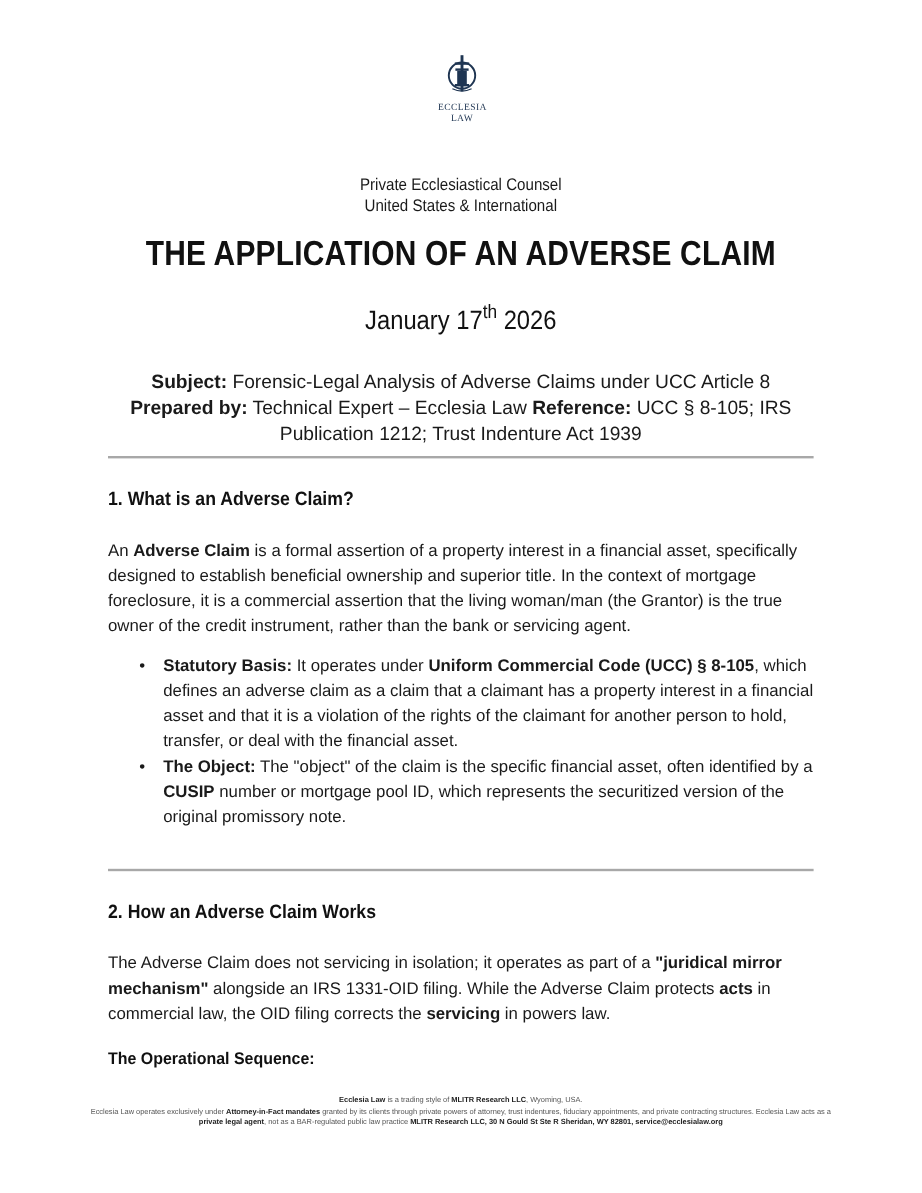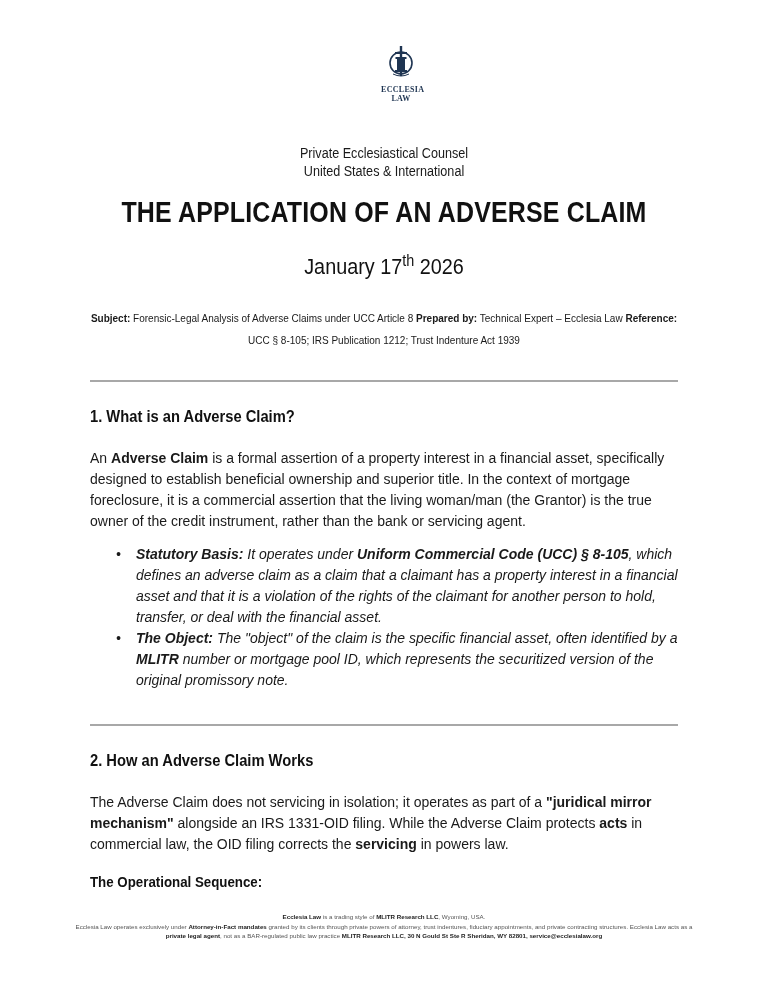--- a/index.html
+++ b/index.html
@@ -1,49 +1,49 @@
 <!DOCTYPE html>
 <html><head>
 <meta charset="utf-8">
 <style>
   * { box-sizing: border-box; margin: 0; padding: 0; }
   html, body { width: 768px; height: 994px; background: #ffffff; overflow: hidden; }
   body { position: relative; font-family: "Liberation Sans", sans-serif; color: #1a1a1a; }
 
-  .logo { position: absolute; left: 381px; top: 44px; width: 40px; height: 60px; font-weight: bold; }
+  .logo { position: absolute; left: 365px; top: 44px; width: 40px; height: 60px; }
   .logo svg { display: block; }
   .logo-text { position: absolute; left: 0; width: 40px; text-align: center; font-family: "Liberation Serif", serif; color: #1f3552; font-size: 8px; letter-spacing: 0.3px; line-height: 8px; }
 
   .org { position: absolute; left: 0; width: 768px; text-align: center; font-size: 14px; line-height: 18px; color: #1a1a1a; transform: scaleX(0.9); }
   .org-line1 { top: 144px; }
   .org-line2 { top: 162px; }
 
   .title { position: absolute; left: 0; top: 196px; width: 768px; text-align: center; font-size: 29px; font-weight: bold; letter-spacing: 0.2px; transform: scaleX(0.86); color: #111; }
 
   .date { position: absolute; left: 0; top: 254px; width: 768px; text-align: center; font-size: 22px; transform: scaleX(0.9); color: #111; }
   .date sup { font-size: 16px; vertical-align: top; position: relative; top: -2px; }
 
-  .meta { position: absolute; left: 90px; top: 308px; width: 588px; text-align: center; font-size: 10px; line-height: 22px; color: #1a1a1a; }
+  .meta { position: absolute; left: 90px; top: 308px; width: 588px; text-align: center; font-size: 16px; line-height: 22px; color: #1a1a1a; }
   .meta b { font-weight: bold; }
 
   .rule { position: absolute; left: 90px; width: 588px; height: 2px; background: #a8a8a8; }
   .rule1 { top: 380px; }
   .rule2 { top: 724px; }
 
   .h2 { position: absolute; left: 90px; font-size: 16px; font-weight: bold; color: #111; transform-origin: left; transform: scaleX(0.92); }
   .h2-1 { top: 408px; }
   .h2-2 { top: 752px; }
 
   .para { position: absolute; left: 90px; width: 600px; font-size: 14px; line-height: 21px; color: #1a1a1a; }
   .para b { font-weight: bold; }
   .para1 { top: 448px; }
   .para2 { top: 792px; }
 
   .bullets { position: absolute; left: 110px; top: 544px; width: 578px; list-style: none; }
-  .bullets li { position: relative; padding-left: 26px; font-size: 14px; line-height: 21px; color: #1a1a1a; margin-bottom: 0; font-style: italic; }
+  .bullets li { position: relative; padding-left: 26px; font-size: 14px; line-height: 21px; color: #1a1a1a; margin-bottom: 0; }
   .bullets li::before { content: "•"; position: absolute; left: 6px; top: 0; font-size: 14px; }
   .bullets b { font-weight: bold; }
 
   .h3 { position: absolute; left: 90px; top: 874px; font-size: 14px; font-weight: bold; color: #111; transform-origin: left; transform: scaleX(0.95); }
 
   .footer { position: absolute; left: 70px; top: 912px; width: 628px; text-align: center; font-size: 6.2px; line-height: 9.6px; color: #555; }
   .footer b { color: #222; font-weight: bold; }
 </style>
 </head>
 <body>
@@ -72,21 +72,21 @@
 <div class="meta"><b>Subject:</b><span> Forensic-Legal Analysis of Adverse Claims under UCC Article 8 </span><b>Prepared by:</b><span> Technical Expert – Ecclesia Law </span><b>Reference:</b><span> UCC § 8-105; IRS Publication 1212; Trust Indenture Act 1939</span></div>
 
 <div class="rule rule1"></div>
 
 <h2 class="h2 h2-1">1. What is an Adverse Claim?</h2>
 
 <p class="para para1"><span>An </span><b>Adverse Claim</b><span> is a formal assertion of a property interest in a financial asset, specifically designed to establish beneficial ownership and superior title. In the context of mortgage foreclosure, it is a commercial assertion that the living woman/man (the Grantor) is the true owner of the credit instrument, rather than the bank or servicing agent.</span></p>
 
 <ul class="bullets">
   <li><b>Statutory Basis:</b><span> It operates under </span><b>Uniform Commercial Code (UCC) § 8-105</b><span>, which defines an adverse claim as a claim that a claimant has a property interest in a financial asset and that it is a violation of the rights of the claimant for another person to hold, transfer, or deal with the financial asset.</span></li>
-  <li><b>The Object:</b><span> The "object" of the claim is the specific financial asset, often identified by a </span><b>MLITR</b><span> number or mortgage pool ID, which represents the securitized version of the original promissory note.</span></li>
+  <li><b>The Object:</b><span> The "object" of the claim is the specific financial asset, often identified by a </span><b>CUSIP</b><span> number or mortgage pool ID, which represents the securitized version of the original promissory note.</span></li>
 </ul>
 
 <div class="rule rule2"></div>
 
 <h2 class="h2 h2-2">2. How an Adverse Claim Works</h2>
 
 <p class="para para2"><span>The Adverse Claim does not servicing in isolation; it operates as part of a </span><b>"juridical mirror mechanism"</b><span> alongside an IRS 1331-OID filing. While the Adverse Claim protects </span><b>acts</b><span> in commercial law, the OID filing corrects the </span><b>servicing</b><span> in powers law.</span></p>
 
 <h3 class="h3">The Operational Sequence:</h3>
 

